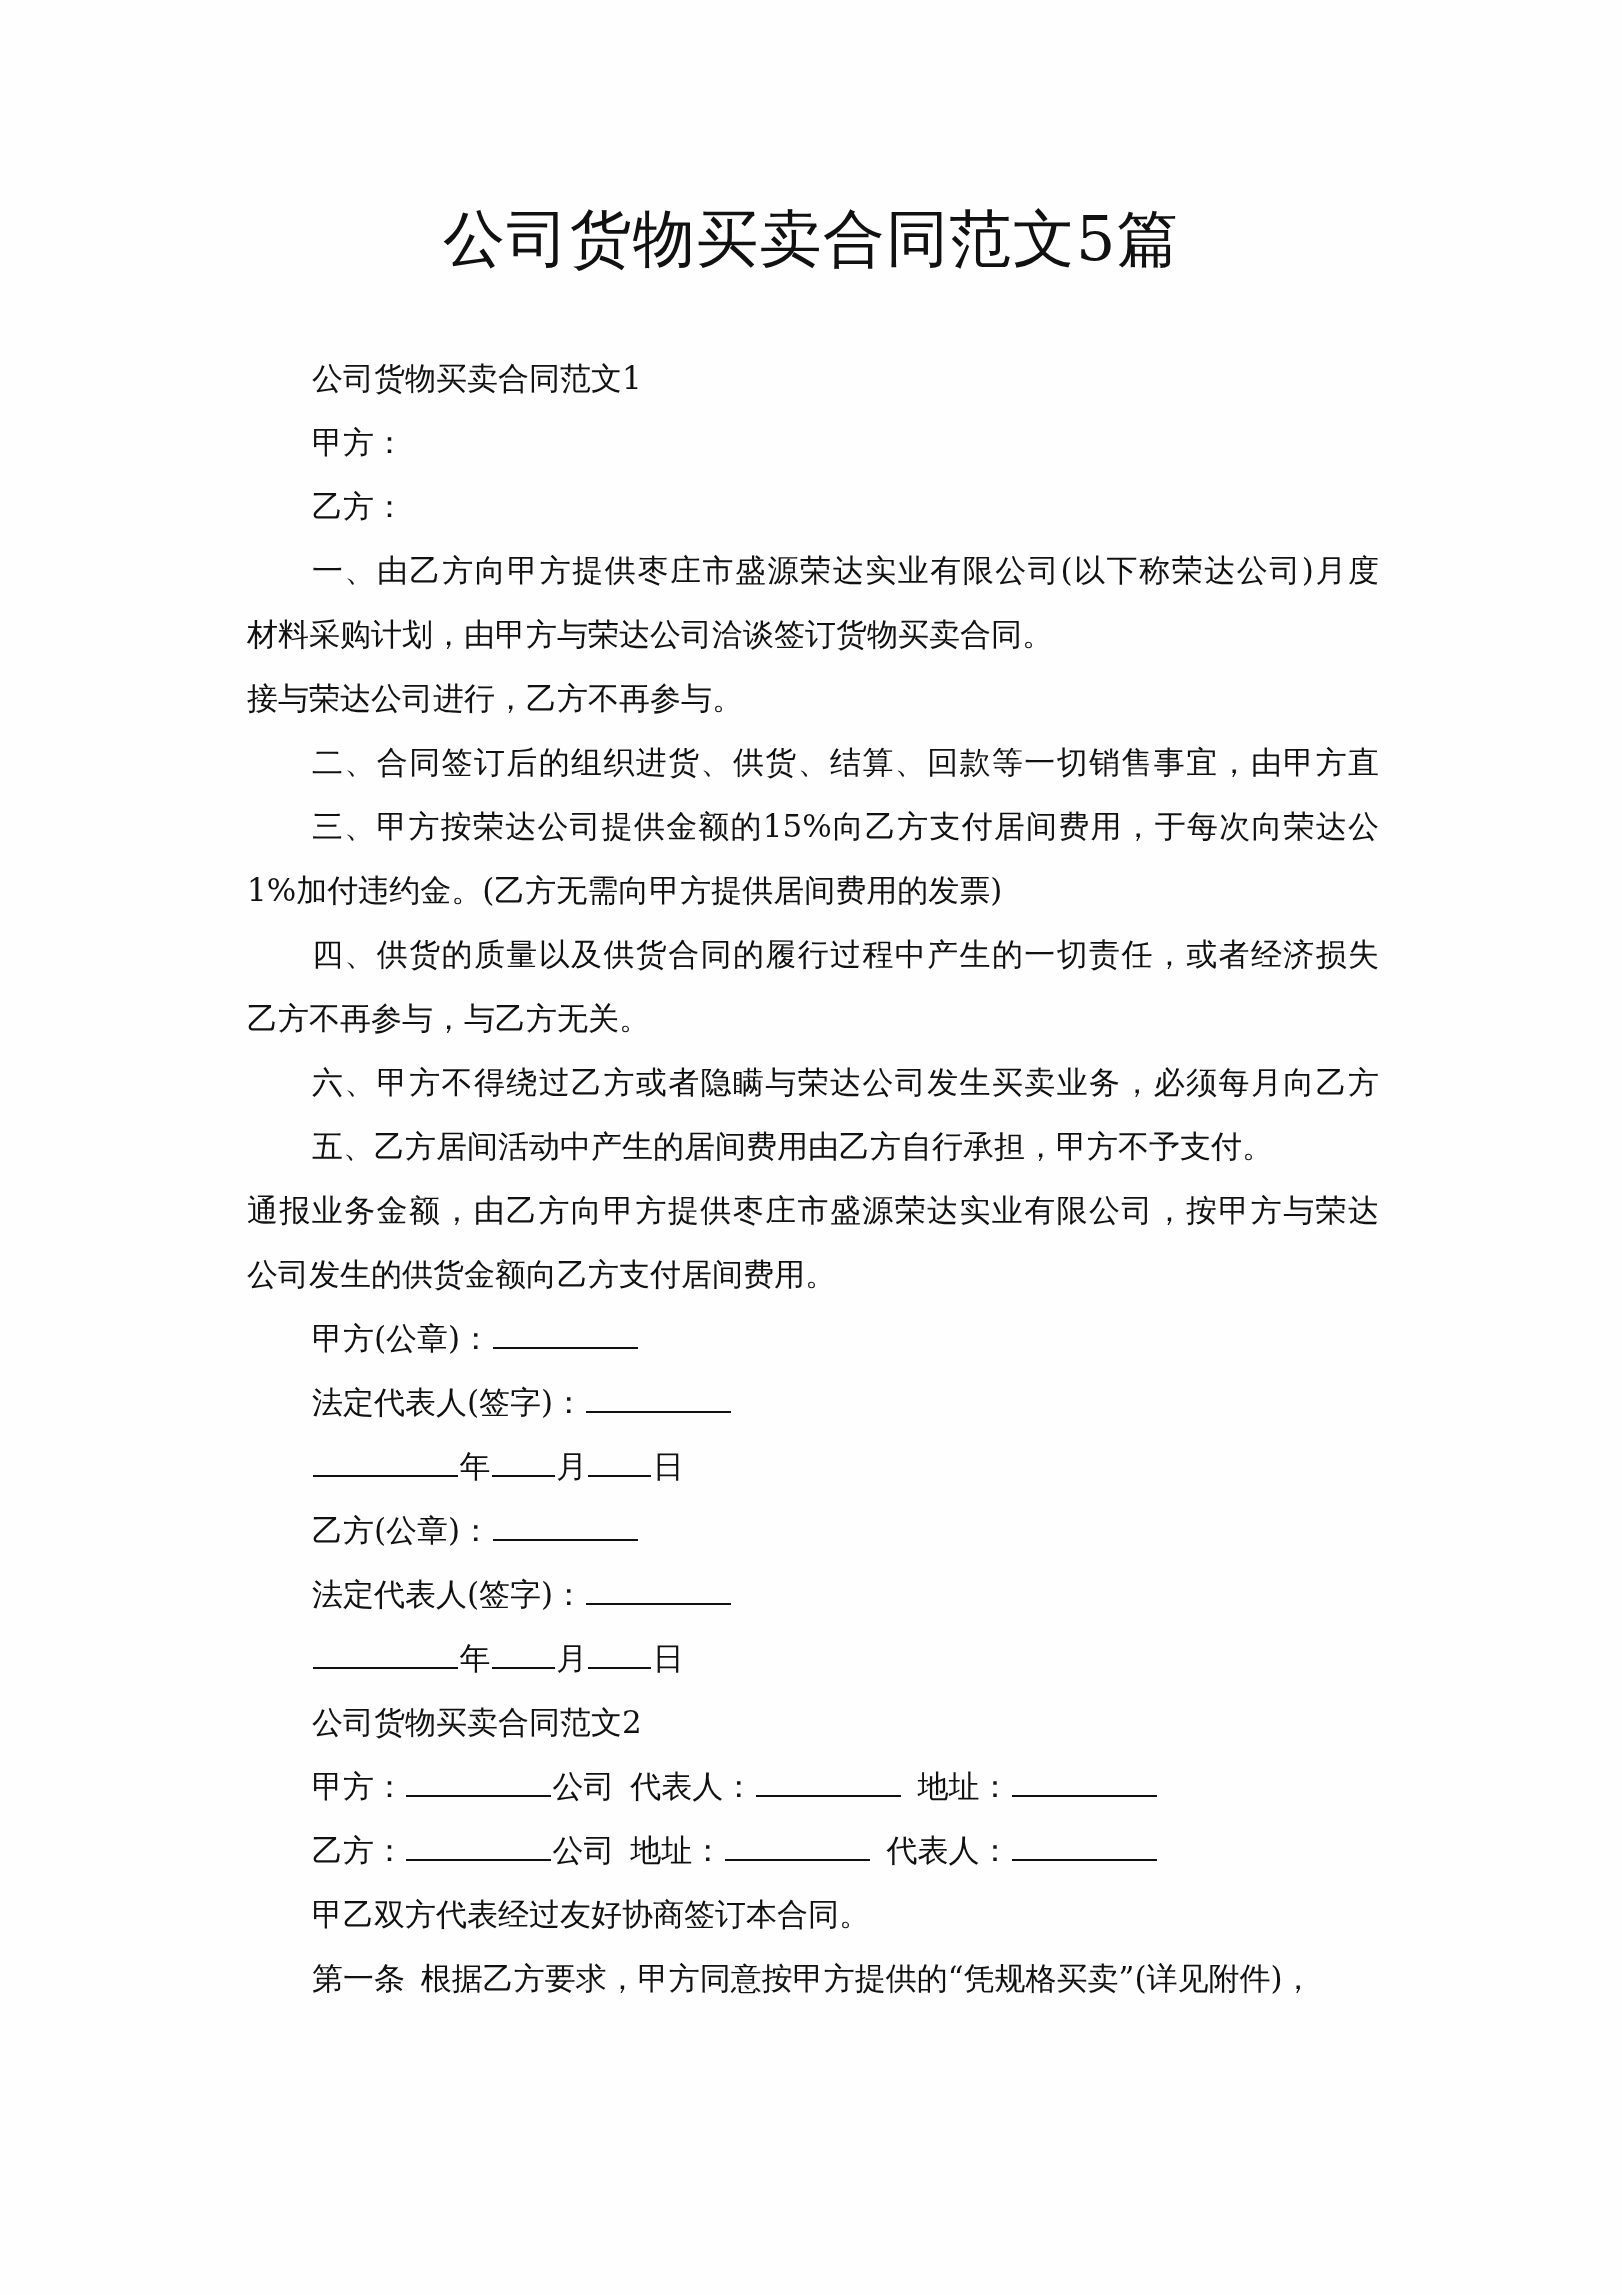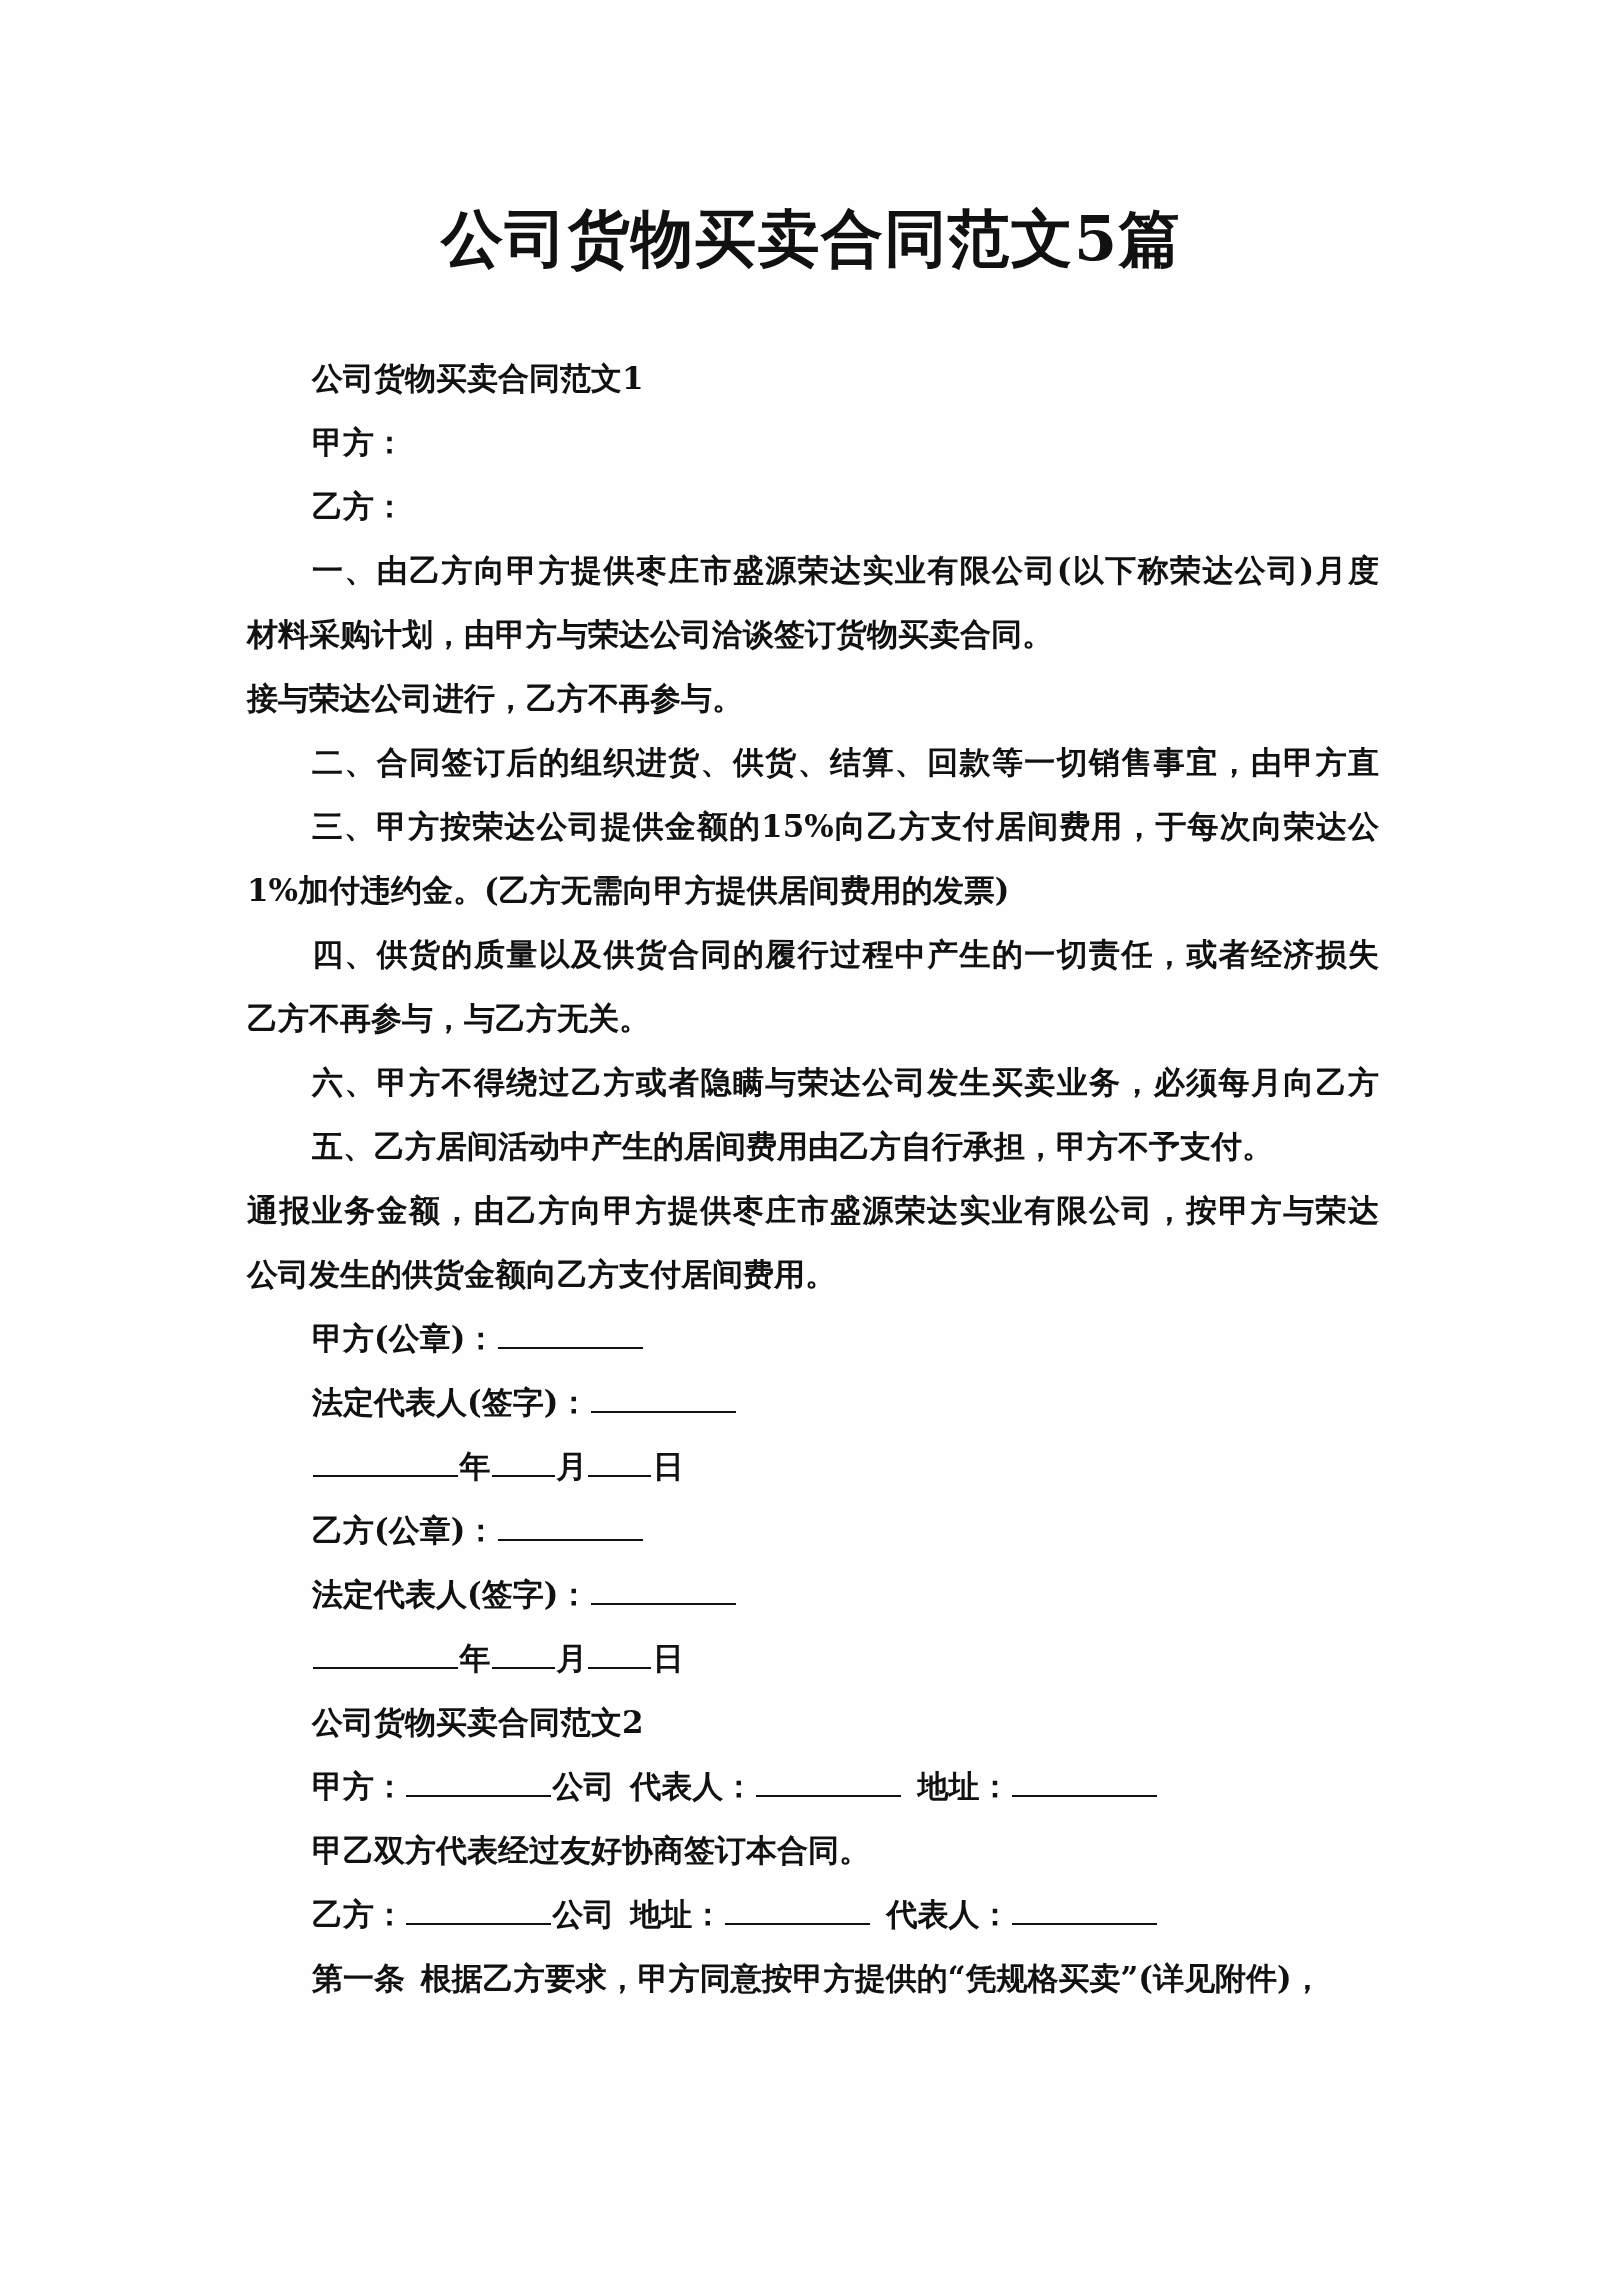--- a/index.html
+++ b/index.html
@@ -1,18 +1,18 @@
 <!DOCTYPE html>
 <html style="font-size:10.5px"><head>
 <meta charset="utf-8">
 <style>
   html, body { margin: 0; padding: 0; background: #ffffff; }
   body { width: 1623px; height: 2295px; position: relative; overflow: hidden;
          font-family: "DejaVu Serif", "Liberation Serif", serif; color: #111111; }
-  .page { position: absolute; left: 0; top: 0; width: 1623px; height: 2295px; background: #fefefe; font-weight: bold; }
+  .page { position: absolute; left: 0; top: 0; width: 1623px; height: 2295px; background: #fefefe; }
   .title { position: absolute; left: 0; width: 1623px; top: 196px; height: 85px;
            text-align: center; font-size: 62px; line-height: 85px; letter-spacing: 1.3px; }
   .body { position: absolute; left: 247px; top: 346px; width: 1132px; }
   .line { display: block; height: 64px; line-height: 64px; font-size: 31px; white-space: nowrap; }
   .indent { padding-left: 65px; }
   .justify { text-align: justify; text-align-last: justify; }
   .blank { display: inline-block; border-bottom: 2px solid #111; height: 0.7px; vertical-align: baseline; margin: 0 1.3px; }
   .b-l { width: 145px; }
   .b-m { width: 63px; }
   .sp { display: inline-block; width: 15.7px; }
@@ -63,23 +63,23 @@
     </span>
     <span class="line indent">
       <span class="blank b-l"></span><span>年</span><span class="blank b-m"></span><span>月</span><span class="blank b-m"></span><span>日</span>
     </span>
 
     <span class="line indent">公司货物买卖合同范文2</span>
 
     <span class="line indent">
       <span>甲方：</span><span class="blank b-l"></span><span>公司</span><span class="sp"></span><span>代表人：</span><span class="blank b-l"></span><span class="sp"></span><span>地址：</span><span class="blank b-l"></span>
     </span>
-    <span class="line indent">甲乙双方代表经过友好协商签订本合同。</span>
-
     <span class="line indent">
       <span>乙方：</span><span class="blank b-l"></span><span>公司</span><span class="sp"></span><span>地址：</span><span class="blank b-l"></span><span class="sp"></span><span>代表人：</span><span class="blank b-l"></span>
     </span>
+
+    <span class="line indent">甲乙双方代表经过友好协商签订本合同。</span>
     <span class="line indent">
       <span>第一条</span><span class="sp"></span><span>根据乙方要求，甲方同意按甲方提供的“凭规格买卖”(详见附件)，</span>
     </span>
   </div>
 </div>
 
 
 </body></html>

